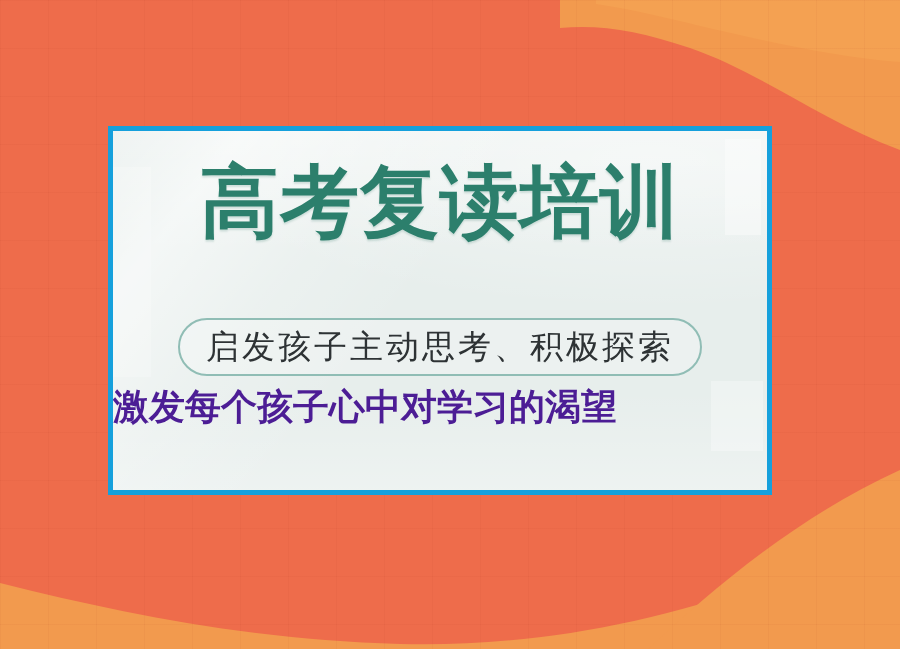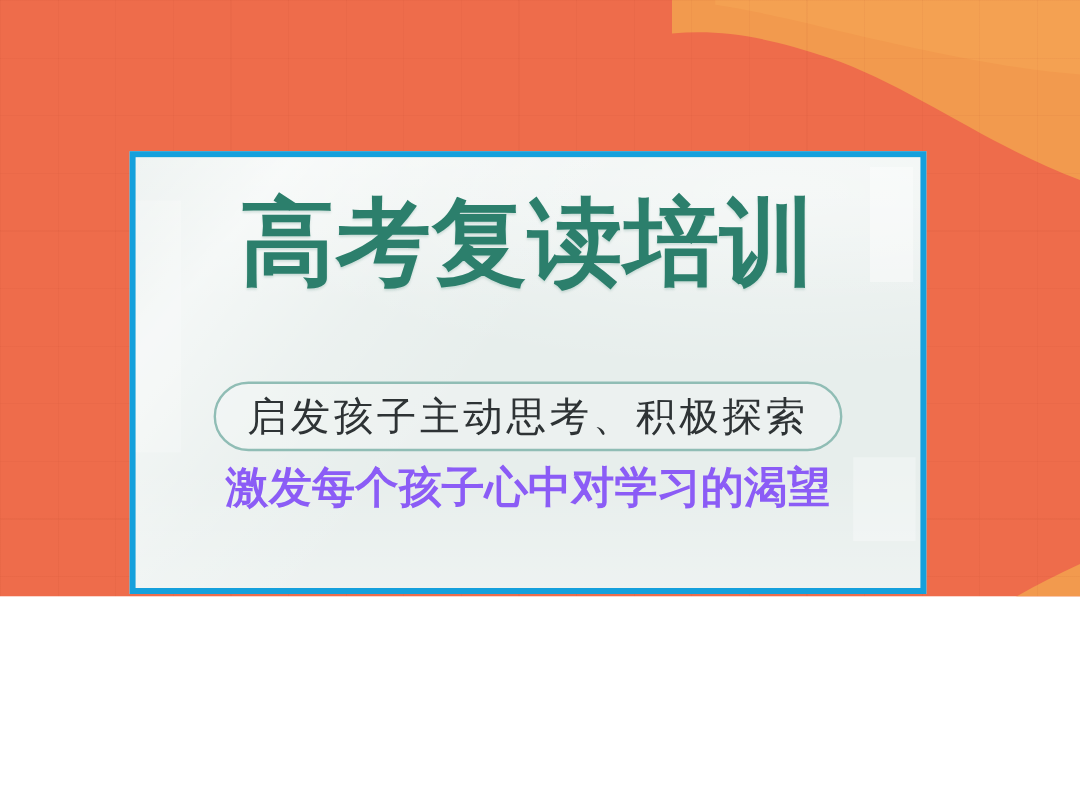--- a/index.html
+++ b/index.html
@@ -3,21 +3,21 @@
 <meta charset="utf-8">
 <style>
   html, body {
     margin: 0;
     padding: 0;
     background: #ffffff;
   }
   #poster {
     position: relative;
     width: 900px;
-    height: 497px;
+    height: 649px;
     overflow: hidden;
     font-family: "DejaVu Sans", "Liberation Sans", sans-serif;
     background: #ed6b4a;
   }
 
   
   .bg-base {
     position: absolute;
     inset: 0;
     background: #ee6c4b;
@@ -157,22 +157,22 @@
     white-space: nowrap;
     margin-top: 16px;
   }
 
   
   .subline {
     position: absolute;
     left: 0;
     right: 0;
     top: 258px;
-    text-align: center;
-    color: #8b5cf6;
+    text-align: left;
+    color: #4c1d95;
     font-size: 36px;
     line-height: 1;
     font-weight: 700;
     letter-spacing: 0px;
     white-space: nowrap;
   }
 </style>
 </head>
 <body>
 

